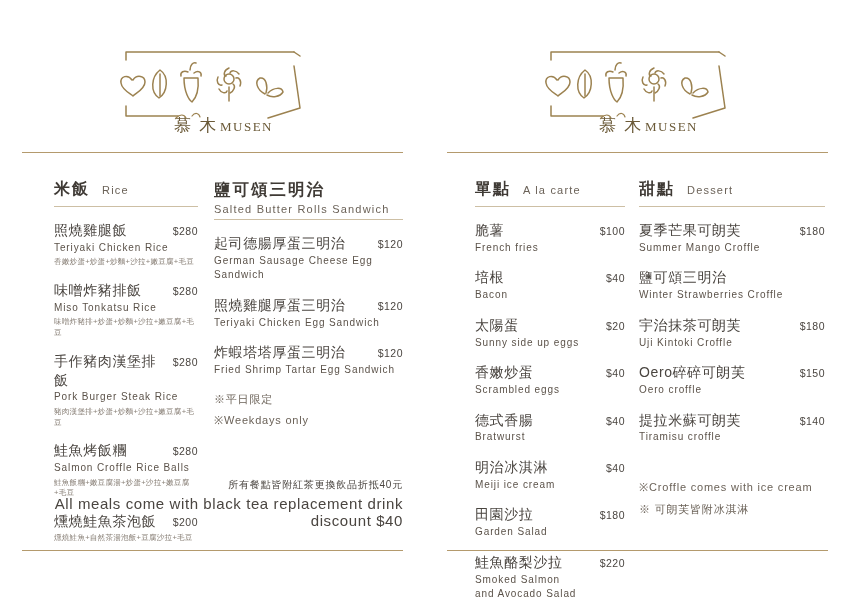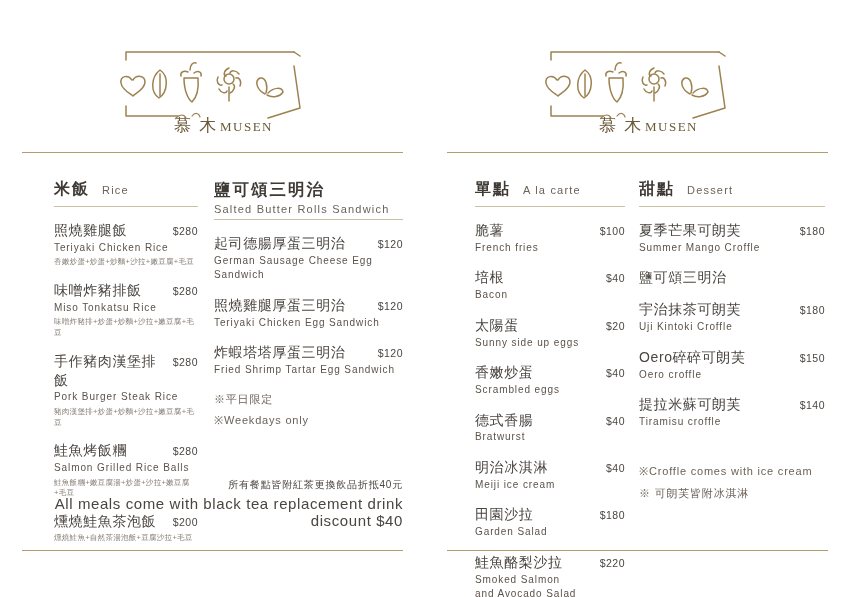--- a/index.html
+++ b/index.html
@@ -259,21 +259,21 @@
           <div class="item-sub">豬肉漢堡排+炒蛋+炒麵+沙拉+嫩豆腐+毛豆</div>
         </div>
 
         <div class="item">
           <div class="item-row">
             <div class="item-names">
               <div class="item-zh">鮭魚烤飯糰</div>
             </div>
             <div class="item-price">$280</div>
           </div>
-          <div class="item-en">Salmon Grilled Rice Balls</div>
+          <div class="item-en">Salmon Croffle Rice Balls</div>
           <div class="item-sub">鮭魚飯糰+嫩豆腐湯+炒蛋+沙拉+嫩豆腐+毛豆</div>
         </div>
 
         <div class="item">
           <div class="item-row">
             <div class="item-names">
               <div class="item-zh">燻燒鮭魚茶泡飯</div>
             </div>
             <div class="item-price">$200</div>
           </div>
@@ -478,20 +478,21 @@
           <div class="item-en">Summer Mango Croffle</div>
         </div>
 
         <div class="item">
           <div class="item-row">
             <div class="item-names">
               <div class="item-zh">鹽可頌三明治</div>
             </div>
             <div class="item-price"></div>
           </div>
+          <div class="item-en">Winter Strawberries Croffle</div>
         </div>
 
         <div class="item">
           <div class="item-row">
             <div class="item-names">
               <div class="item-zh">宇治抹茶可朗芙</div>
             </div>
             <div class="item-price">$180</div>
           </div>
           <div class="item-en">Uji Kintoki  Croffle</div>

